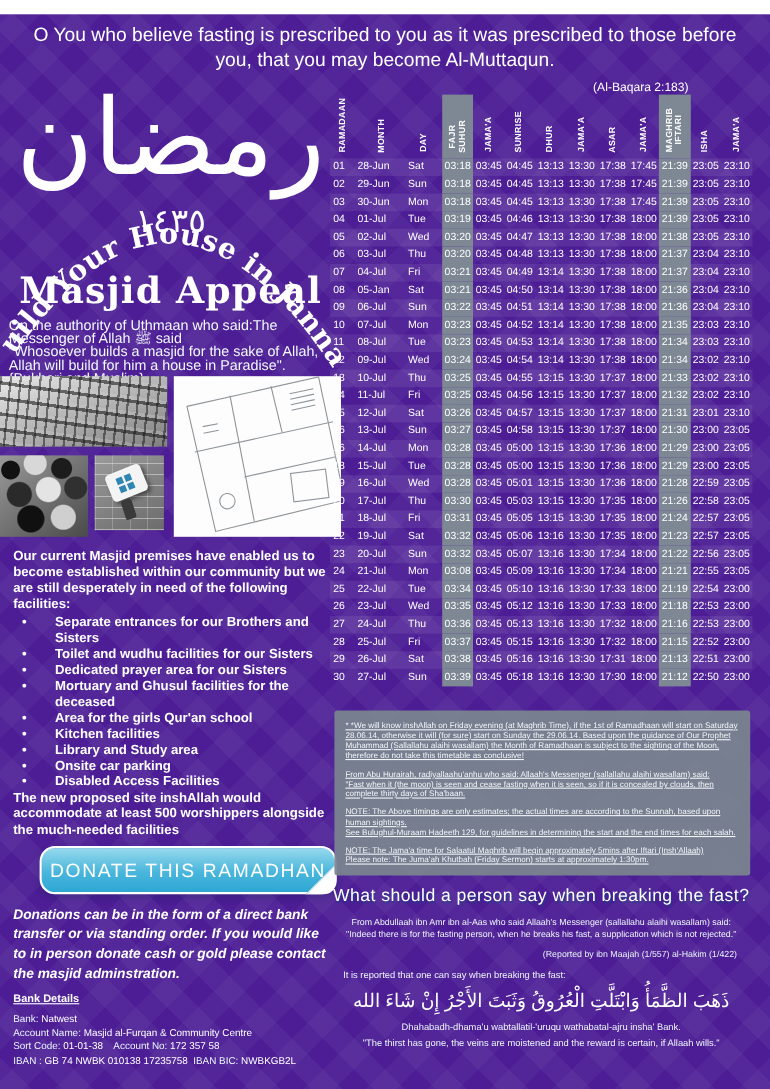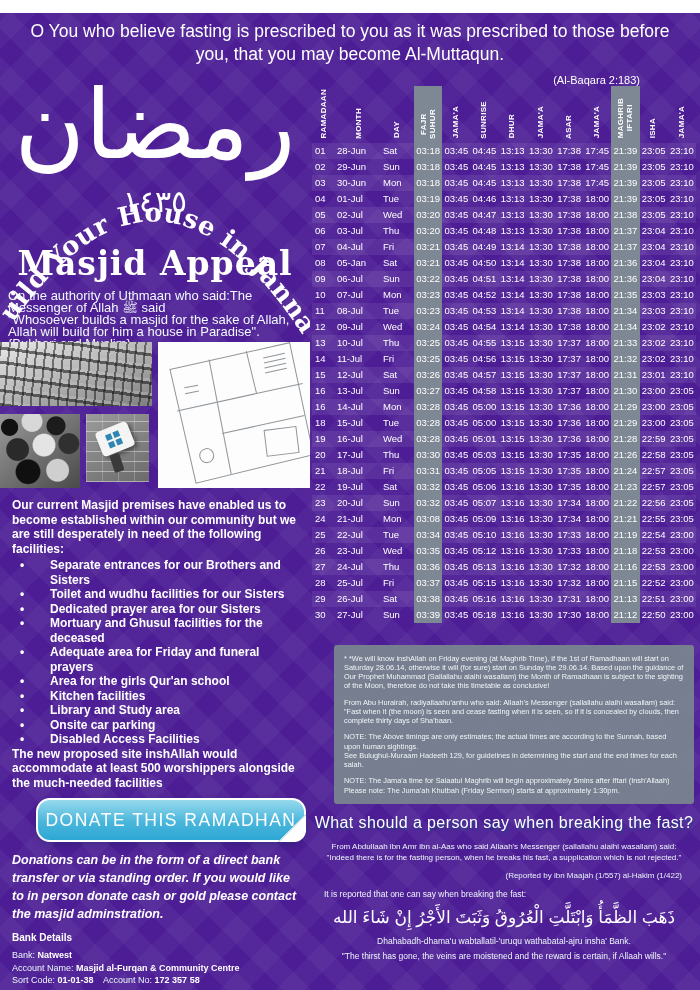--- a/index.html
+++ b/index.html
@@ -8,21 +8,21 @@
           font-family:"Liberation Sans",sans-serif;color:#fff;}
   .pattern{position:absolute;inset:0;pointer-events:none;
     background-image:
       repeating-linear-gradient(45deg, rgba(255,255,255,0.045) 0 20px, transparent 20px 40px),
       repeating-linear-gradient(-45deg, rgba(255,255,255,0.035) 0 20px, transparent 20px 40px);}
   .topbar{position:absolute;top:0;left:0;right:0;height:13px;background:#ffffff;z-index:3;}
 
   
   .verse{position:absolute;top:20px;left:30px;right:30px;text-align:center;
          font-size:17.5px;line-height:1.32;font-weight:400;z-index:2;}
-  .verse-ref{position:absolute;top:74px;right:60px;font-size:11px;z-index:2;}
+  .verse-ref{position:absolute;top:74px;right:74px;font-size:11px;z-index:2;}
 
   
   .left{position:absolute;left:0;top:86px;width:310px;z-index:2;}
   .arabic-title{position:absolute;top:-14px;left:0;width:100%;text-align:center;
                 font-size:96px;line-height:106px;font-family:"DejaVu Sans",sans-serif;}
   .arabic-year{position:absolute;top:98px;left:0;width:100%;text-align:center;
                font-size:30px;font-family:"DejaVu Sans",sans-serif;}
   .arch{position:absolute;top:86px;left:0;}
   .arch text{fill:#fff;font-family:"DejaVu Serif",serif;font-weight:bold;font-size:26px;letter-spacing:0.5px;}
   .appeal{position:absolute;top:158px;left:0;width:100%;text-align:center;
@@ -65,43 +65,43 @@
   .fac-list li{position:relative;padding-left:38px;font-weight:700;font-size:12px;line-height:14.5px;}
   .fac-list li::before{content:"\2022";position:absolute;left:8px;}
   .donate{position:relative;margin:8px 0 0 24px;width:266px;height:40px;border:2px solid #fff;
           border-radius:14px;display:flex;align-items:center;justify-content:center;cursor:pointer;
           font-size:17.5px;letter-spacing:1.5px;color:#fff;
           background:linear-gradient(180deg,#96d9ec 0%,#49b6dc 55%,#2da7d4 100%);
           box-shadow:0 3px 6px rgba(0,40,70,0.25);}
   .fold{position:absolute;right:-2px;bottom:-2px;width:28px;height:28px;border-bottom-right-radius:12px;
         background:linear-gradient(315deg,#ffffff 0 46%,#bcd9e6 50%,transparent 51%);}
   .donations{margin-top:9px;font-weight:700;font-size:12.5px;line-height:18px;font-style:italic;}
-  .bank-h{margin-top:9px;font-weight:700;font-size:10px;}
+  .bank-h{margin-top:9px;font-weight:700;font-size:10px;text-decoration:underline;}
   .bank-lines{margin-top:6px;font-size:9px;line-height:12.5px;color:#eaf6fb;}
-  .bank-lines .bold{font-weight:700;color:#fff;white-space:pre;}
+  .bank-lines .bold{font-weight:400;color:#fff;white-space:pre;}
   .bank-lines span{white-space:pre;}
 
   
-  .right{position:absolute;left:312px;top:86px;width:384px;z-index:2;}
+  .right{position:absolute;left:300px;top:86px;width:384px;z-index:2;}
   table.timetable{border-collapse:collapse;width:384px;table-layout:fixed;}
   .timetable th{vertical-align:bottom;height:52px;padding:0;}
   .timetable th:nth-child(1){width:25px;}
   .timetable th:nth-child(2){width:44px;}
   .timetable th:nth-child(3){width:33px;}
   .timetable td{padding:0;font-size:9.5px;text-align:center;height:16px;color:#fff;}
   .timetable td:nth-child(1){text-align:left;padding-left:3px;}
   .timetable td:nth-child(2){text-align:left;}
   .timetable td:nth-child(3){text-align:left;padding-left:2px;}
   .timetable tbody tr:nth-child(odd){background:rgba(255,255,255,0.08);}
   .timetable .gray{background:#7d8894;}
   .rot{display:inline-block;writing-mode:vertical-rl;transform:rotate(180deg);
        font-size:8px;font-weight:700;line-height:8.5px;letter-spacing:0.3px;
        white-space:pre-line;padding-bottom:3px;color:#fff;}
-  .notes{margin:22px 2px 0 22px;background:rgba(122,133,143,0.93);border-radius:3px;
-         padding:9px 10px;font-size:7.4px;line-height:1.25;color:#f2f6f8;}
+  .notes{margin:22px 2px 0 4px;background:rgba(122,133,143,0.93);border-radius:3px;
+         padding:9px 10px;font-size:7.4px;line-height:1.25;color:#f2f6f8;text-decoration:underline;}
   .notes p{margin:0 0 7px;white-space:pre-line;}
   .notes p.right{text-align:right;margin-top:-4px;}
   .notes p:last-child{margin-bottom:0;}
   .bf-heading{margin-top:10px;text-align:center;font-size:16px;letter-spacing:0.4px;
               text-shadow:1px 2px 1px rgba(10,80,120,0.55);}
   .bf-hadith{margin-top:9px;text-align:center;font-size:8px;line-height:1.45;
              white-space:pre-line;color:#eef6fa;}
   .bf-ref{text-align:right;font-size:8px;margin:7px 14px 0 0;color:#e8f2f8;}
   .bf-intro{margin:9px 0 0 12px;font-size:8.5px;color:#eef6fa;}
   .bf-arabic{margin-top:8px;text-align:center;font-size:17px;direction:rtl;line-height:1.35;
@@ -163,21 +163,20 @@
       </div>
     </div>
 
     <div class="left-flow">
       <div class="intro">Our current Masjid premises have enabled us to become established within our community but we are still desperately in need of the following facilities:</div>
       <ul class="fac-list">
           <li>Separate entrances for our Brothers and Sisters</li>
           <li>Toilet and wudhu facilities for our Sisters</li>
           <li>Dedicated  prayer area for our Sisters</li>
           <li>Mortuary and Ghusul facilities for the deceased</li>
-          <li>Adequate area for Friday and funeral prayers</li>
           <li>Area for the girls Qur'an school</li>
           <li>Kitchen facilities</li>
           <li>Library and Study area</li>
           <li>Onsite car parking</li>
           <li>Disabled Access Facilities</li>
         </ul>
       <div class="closing">The new proposed site inshAllah would accommodate at least 500 worshippers alongside the much-needed facilities</div>
 
       <div class="donate">
         <span>DONATE THIS RAMADHAN</span>

